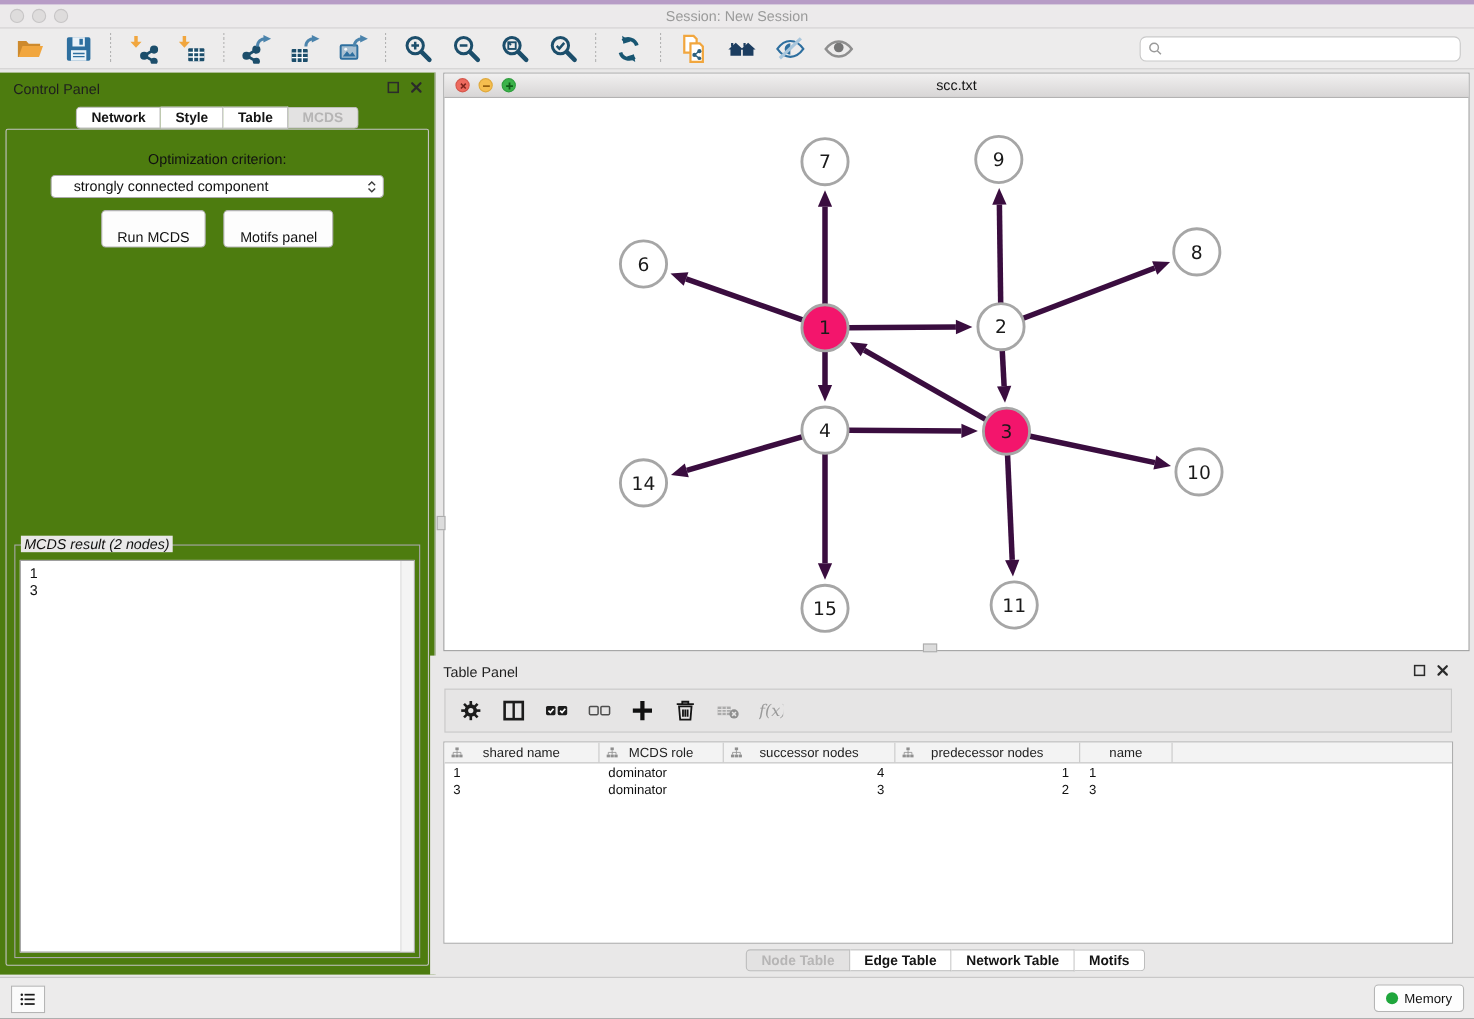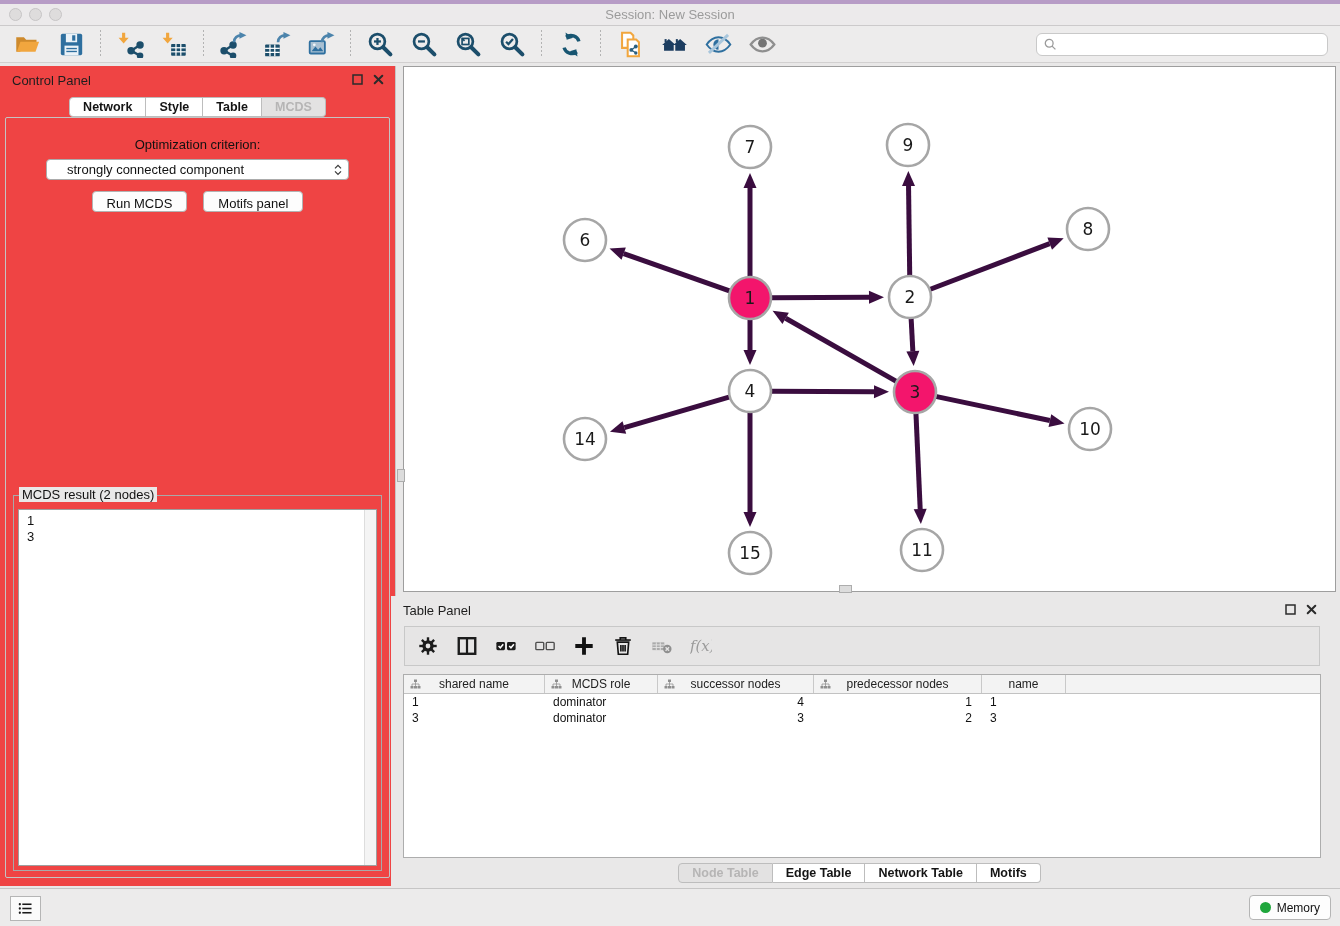--- a/index.html
+++ b/index.html
@@ -33,34 +33,34 @@
   .panel-btns { position:absolute; right:11px; top:8px; display:flex; gap:10px; align-items:center; }
   .panel-btns svg { width:11px; height:11px; display:block; }
   .tabbar { display:flex; justify-content:center; }
   .tab { height:20px; line-height:18px; padding:0 13px; background:#fff; border:1px solid #BDBDBD;
          border-left:none; font-size:12.5px; font-weight:bold; color:#141414; cursor:default; }
   .tab:first-child { border-left:1px solid #BDBDBD; border-radius:4px 0 0 4px; }
   .tab:last-child { border-radius:0 4px 4px 0; }
   .tab.active { background:#E3E2E2; color:#B6B5B5; }
 
   
-  .control-panel { position:absolute; top:66px; left:0; width:396px; height:820px; background:#ef4444;
+  .control-panel { position:absolute; top:66px; left:0; width:396px; height:820px; background:#4d7c0f;
                    border-right:1px solid #C6C6C6; }
   .cp-tabs { position:absolute; top:31px; left:0; right:0; }
   .cp-box { position:absolute; top:51px; left:5px; right:5px; bottom:8px; border:1px solid #C4C3C3; border-radius:2px; }
   .opt-label { margin-top:19px; text-align:center; font-size:13px; color:#111; }
   .criterion { position:absolute; left:40px; right:40px; top:41px; height:21px; background:#fff;
                border:1px solid #ABABAB; border-radius:4px; font-size:13px; line-height:19px;
                padding-left:20px; color:#111; }
   .criterion .stepper { position:absolute; right:5px; top:4px; width:10px; height:12px; }
   .cp-buttons { position:absolute; top:73px; left:0; right:0; display:flex; justify-content:center; gap:16px; }
   .btn { height:21px; background:#FDFDFD; border:1px solid #B3B3B3; border-radius:4px;
-         font-size:13px; padding:4px 14px; color:#111; font-family:inherit; }
+         font-size:13px; padding:16px 14px; color:#111; font-family:inherit; }
   .result-fieldset { position:absolute; left:7px; right:7px; top:377px; bottom:6px; border:1px solid #A9A9A9; }
-  .result-legend { position:absolute; top:-9px; left:5px; background:#E9E8E8; padding:0 3px; font-size:13px; color:#111; }
+  .result-legend { position:absolute; top:-9px; left:5px; background:#E9E8E8; padding:0 3px; font-size:13px; color:#111;font-style:italic; }
   .result-inner { position:absolute; left:4px; right:4px; top:13px; bottom:4px; background:#fff; border:1px solid #9E9E9E; }
   .result-text { position:absolute; inset:0 13px 0 0; padding:3px 0 0 8px; font-size:13px; line-height:16px; color:#111; }
   .result-scroll { position:absolute; top:0; right:0; bottom:0; width:12px; background:#F4F4F4; border-left:1px solid #DDD; }
 
   
   .network-window { position:absolute; left:403px; top:66px; width:933px; height:526px;
                     border:1px solid #9E9E9E; background:#fff; }
   .nw-titlebar { position:relative; height:22px; background:linear-gradient(#F1F0F0,#D8D6D6);
                  border-bottom:1px solid #ABAAAA; }
   .nw-title { text-align:center; font-size:13px; line-height:21px; color:#141414; }
@@ -334,20 +334,38 @@
               <div>1</div>
               <div>3</div>
             </div>
           <div class="result-scroll"></div>
         </div>
       </div>
     </div>
   </div>
 
   <div class="network-window">
+    <div class="nw-titlebar">
+      <span class="nw-dot dot-red" style="left:10px">
+          <svg viewBox="0 0 13 13">
+            <path d="M4 4l4.4 4.4M8.4 4L4 8.4" stroke="#7E241C" stroke-width="1.4"></path>
+          </svg>
+        </span>
+      <span class="nw-dot dot-yellow" style="left:31px">
+          <svg viewBox="0 0 13 13">
+            <path d="M3.1 6.3h6.2" stroke="#96600F" stroke-width="1.6"></path>
+          </svg>
+        </span>
+      <span class="nw-dot dot-green" style="left:52px">
+          <svg viewBox="0 0 13 13">
+            <path d="M6.2 3.1v6.2M3.1 6.2h6.2" stroke="#0F5B18" stroke-width="1.6"></path>
+          </svg>
+        </span>
+      <div class="nw-title">scc.txt</div>
+    </div>
     <div class="nw-canvas">
       <svg viewBox="0 0 931 502">
           <g>
             <line x1="346" y1="188" x2="346" y2="99" stroke="#3A0D3F" stroke-width="5"></line>
             <polygon points="346,84 352.5,99 339.5,99" fill="#3A0D3F"></polygon>
           </g>
           <g>
             <line x1="326.18835217887363" y1="202.03590561439194" x2="219.67988384124675" y2="164.59656522904433" stroke="#3A0D3F" stroke-width="5"></line>
             <polygon points="205.52870682615648,159.62221209646714 221.83543686536353,158.4643885225052 217.52433081712996,170.72874193558346" fill="#3A0D3F"></polygon>
           </g>

